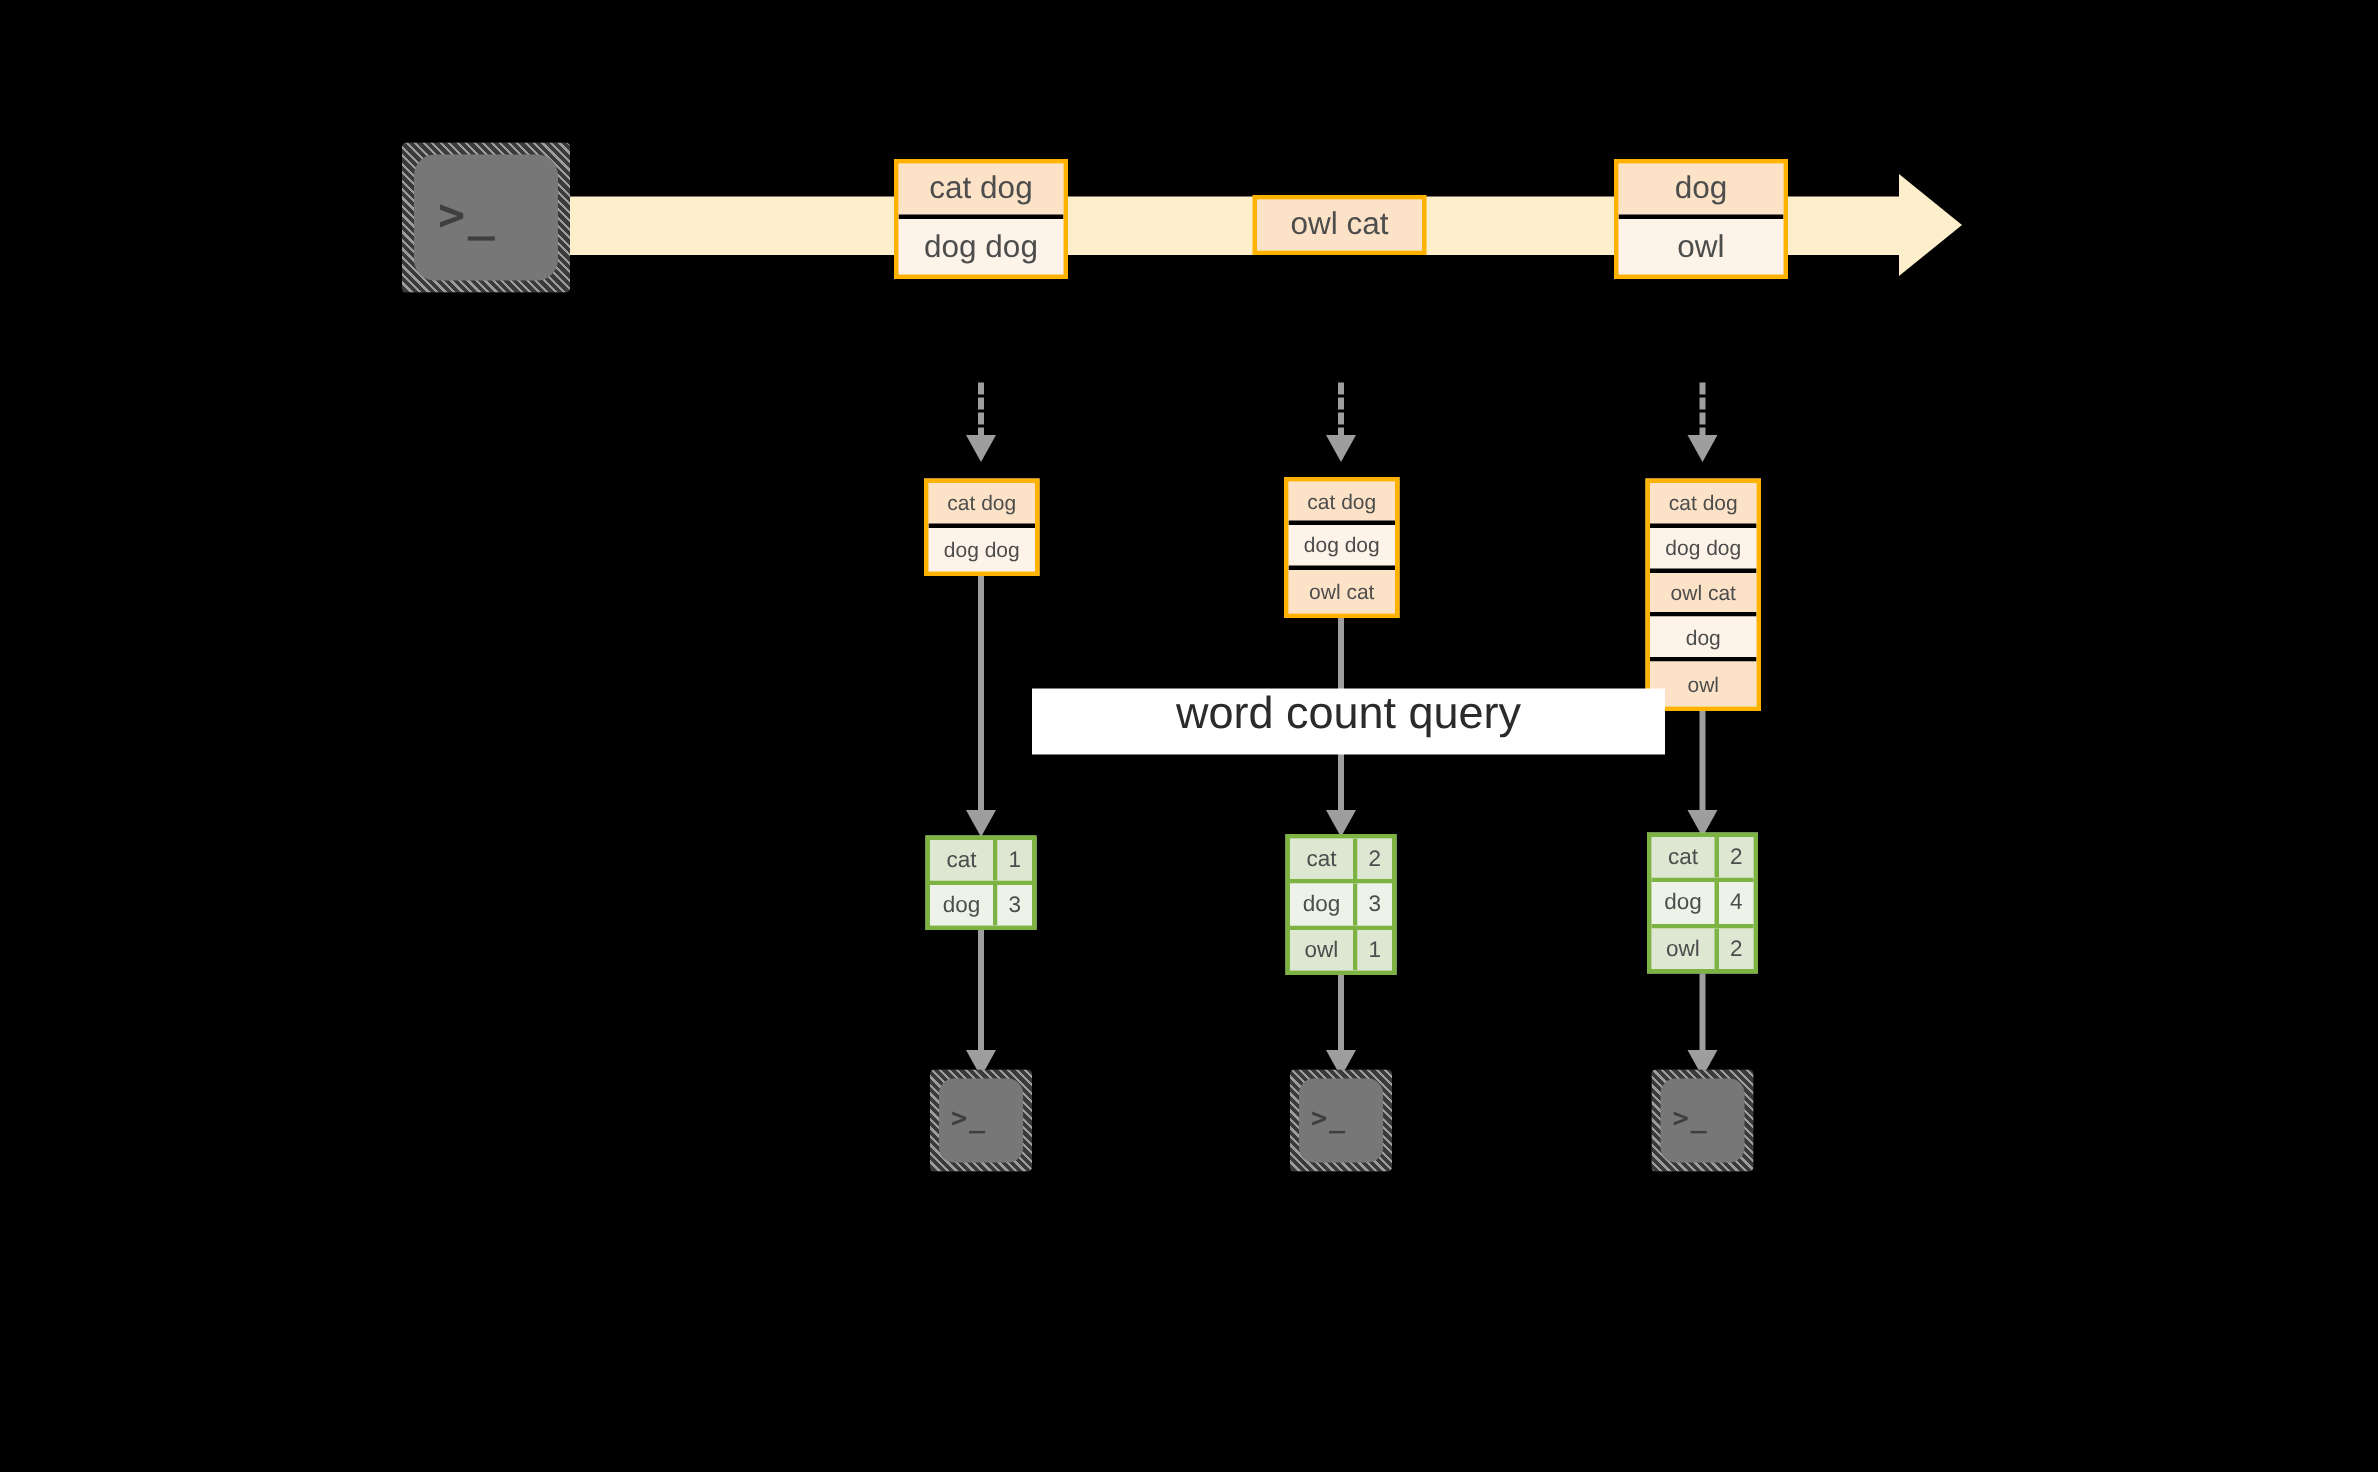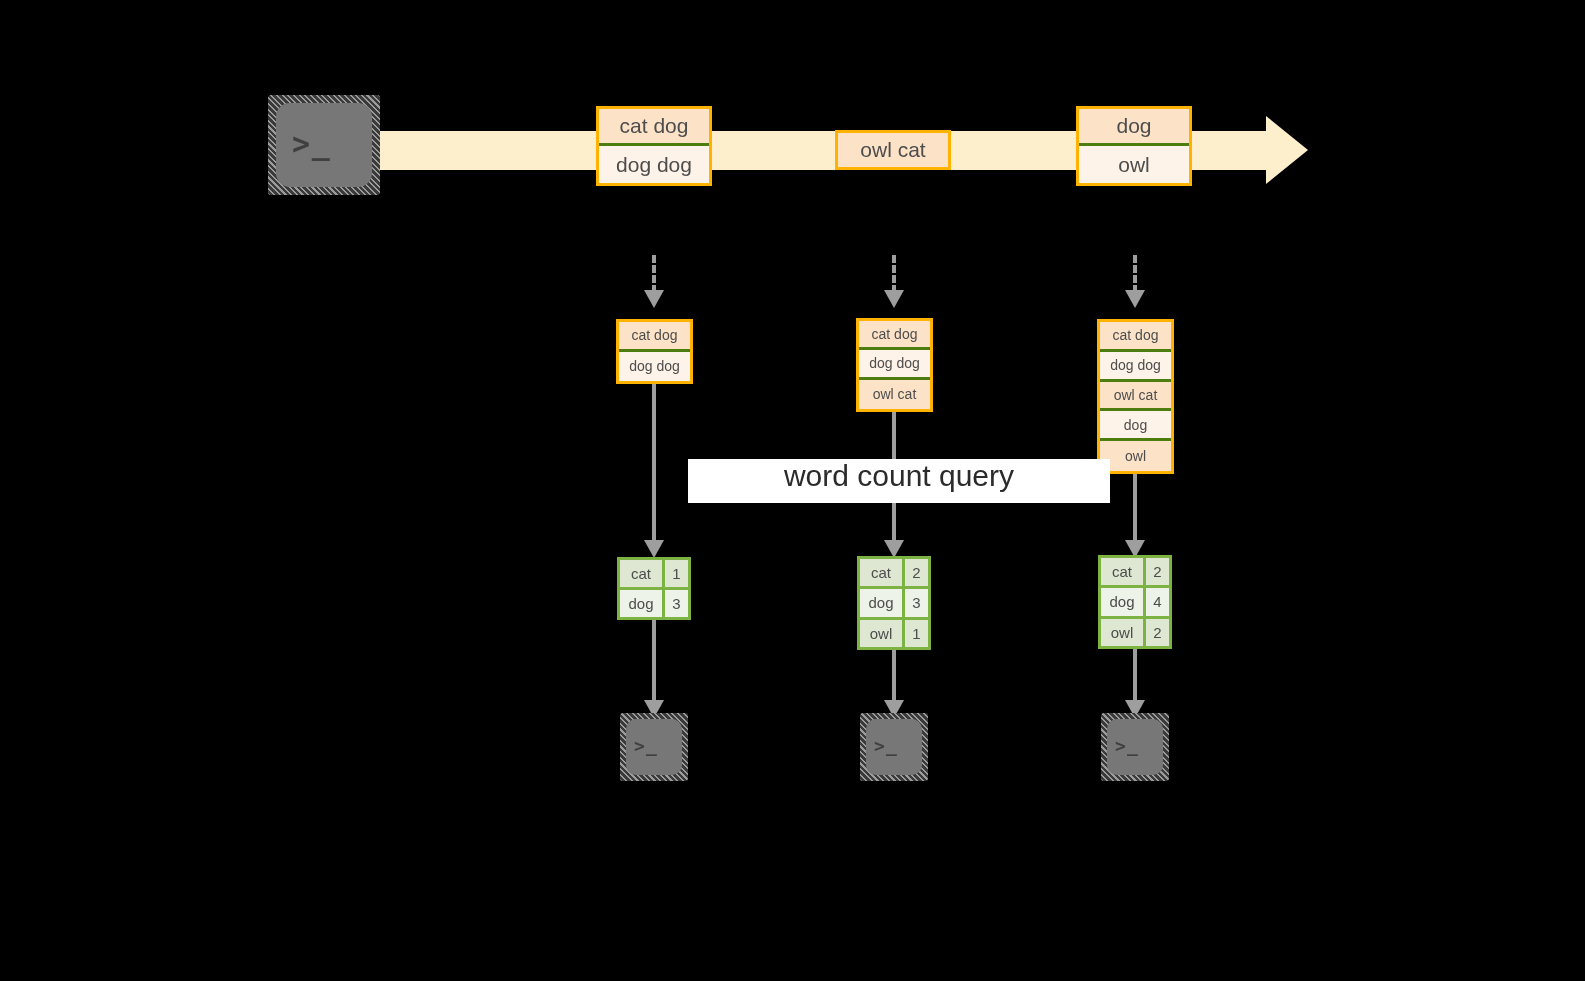--- a/index.html
+++ b/index.html
@@ -66,21 +66,21 @@
     flex-direction: column;
     overflow: hidden;
   }
   .obox .orow {
     box-sizing: border-box;
     display: flex;
     align-items: center;
     justify-content: center;
     color: #4d4d4d;
     background: #FCE3C8;
-    border-bottom: 3px solid #4d7c0f;
+    border-bottom: 3px solid #000000;
   }
   .obox .orow:last-child { border-bottom: none; }
   .obox .orow.alt { background: #FEF3E8; }
 
   
   .gbox {
     position: absolute;
     box-sizing: border-box;
     border: 3px solid #7CB342;
     background: #DDE7D1;

